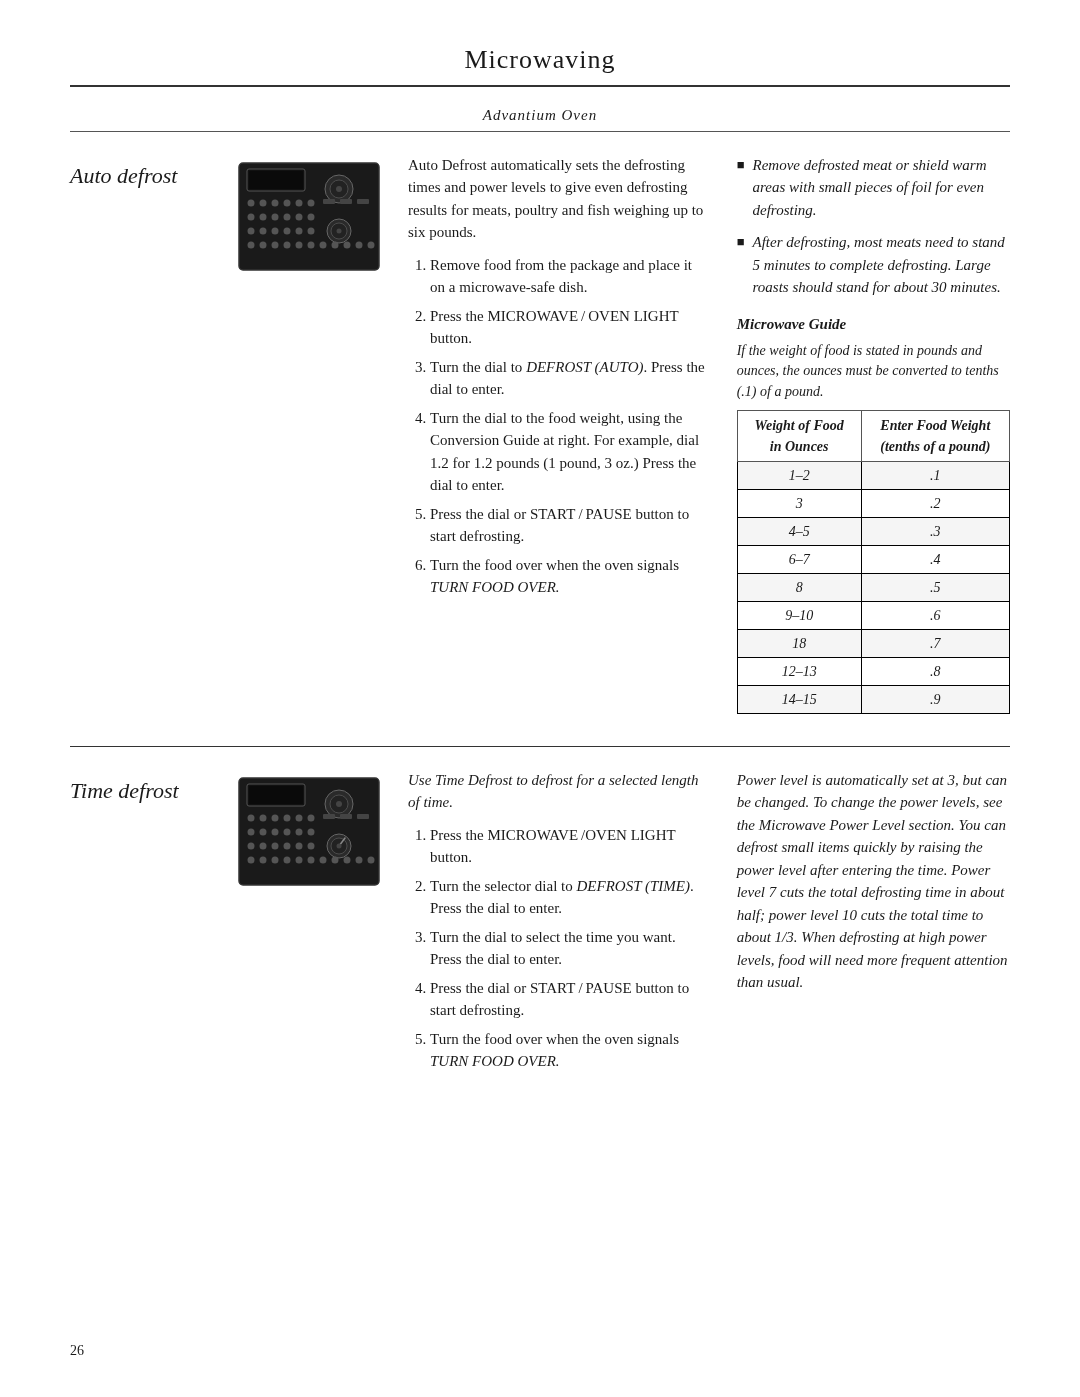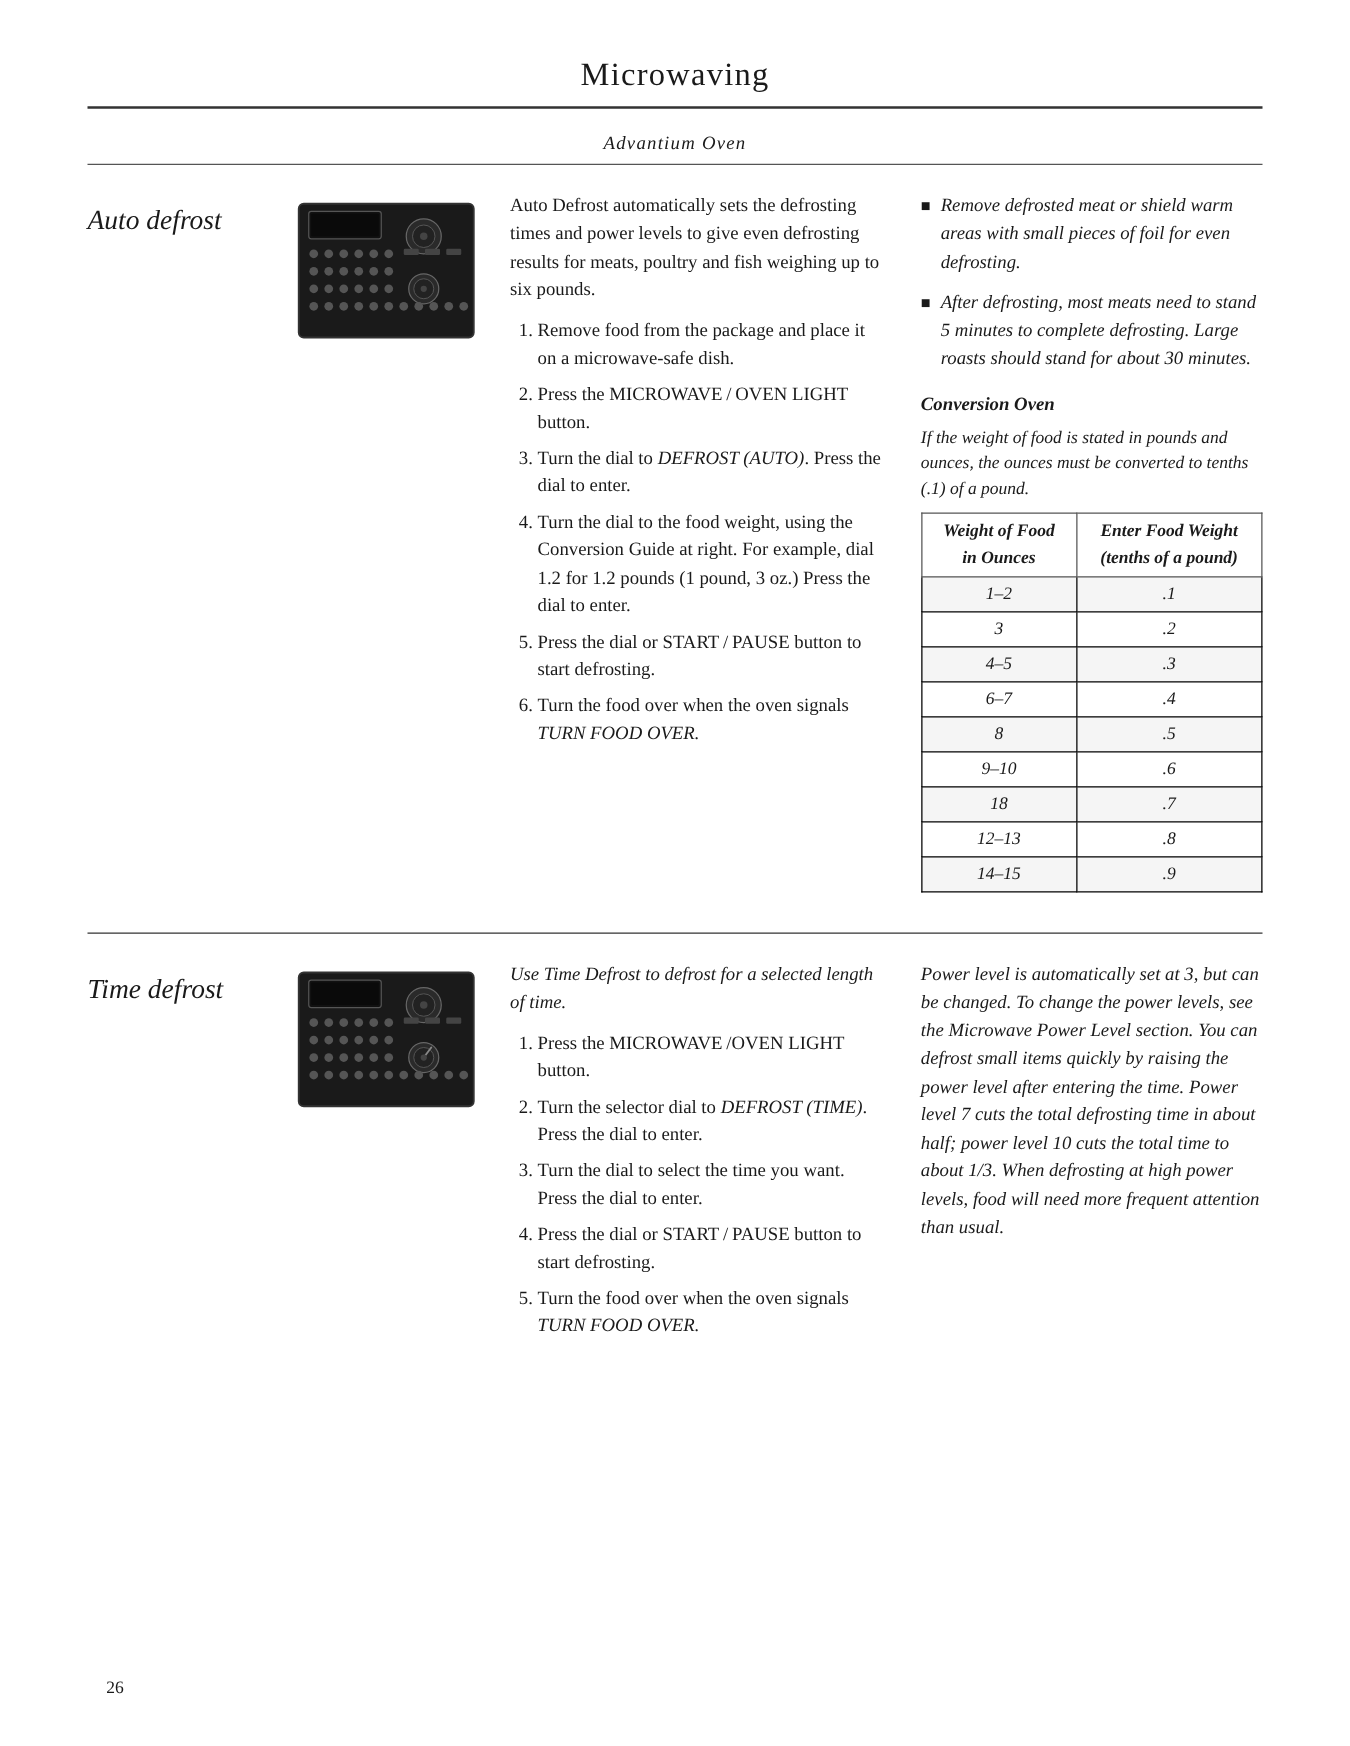--- a/index.html
+++ b/index.html
@@ -191,21 +191,20 @@
       margin-bottom: 10px;
       line-height: 1.5;
     }
 
     
     .page-number {
       position: absolute;
       bottom: 36px;
       left: 70px;
       font-size: 14px;
-      margin-left: 15px;
     }
   </style>
 </head>
 <body>
 
 <div class="page">
 
   <div class="header">
     <div class="header-title">Microwaving</div>
     <hr class="header-rule">
@@ -292,21 +291,21 @@
         <ul class="bullet-list">
           <li>
               <span>Remove defrosted meat or shield warm areas with small pieces of foil for even defrosting.</span>
             </li>
           <li>
               <span>After defrosting, most meats need to stand 5 minutes to complete defrosting. Large roasts should stand for about 30 minutes.</span>
             </li>
         </ul>
 
         <div>
-          <div class="conversion-title">Conversion Oven</div>
+          <div class="conversion-title">Microwave Guide</div>
           <p class="conversion-note">If the weight of food is stated in pounds and ounces, the ounces must be converted to tenths (.1) of a pound.</p>
           <table class="conversion-table">
             <thead>
               <tr>
                 <th><em>Weight of Food<br>in Ounces</em></th>
                 <th><em>Enter Food Weight<br>(tenths of a pound)</em></th>
               </tr>
             </thead>
             <tbody id="conversion-table-body">
             <tr>

